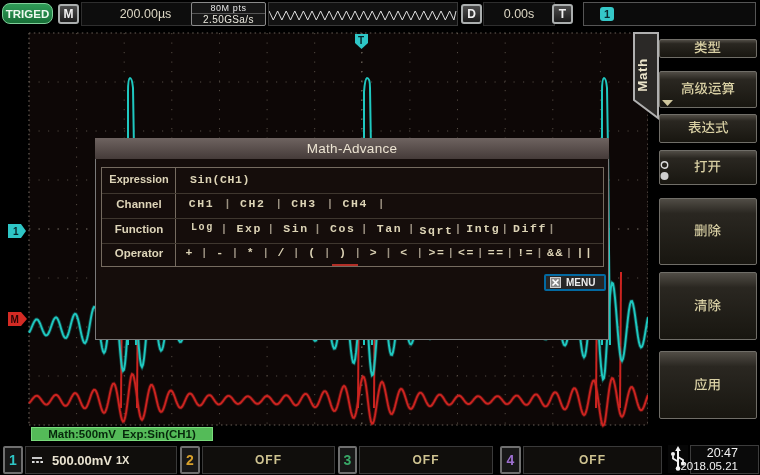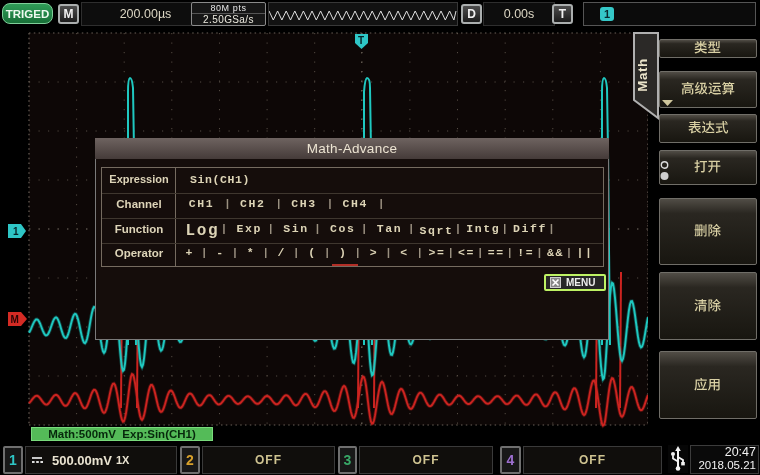--- a/index.html
+++ b/index.html
@@ -141,21 +141,21 @@
   <div style="position:absolute;left:8px;top:108px;width:70px;text-align:center;color:#ddd4b8;font-size:11.5px;font-family:'Liberation Sans',sans-serif;font-weight:bold">Operator</div>
   <div style="position:absolute;left:94px;top:33.5px;color:#ddd4b6;font-size:11.5px;letter-spacing:0.6px">Sin(CH1)</div>
     <div style="position:absolute;left:75.4px;top:58.0px;width:60px;text-align:center;color:#ddd4b6;font-size:11.5px;letter-spacing:1.6px">CH1</div>
     <div style="position:absolute;left:126.7px;top:58.0px;width:60px;text-align:center;color:#ddd4b6;font-size:11.5px;letter-spacing:1.6px">CH2</div>
     <div style="position:absolute;left:178.0px;top:58.0px;width:60px;text-align:center;color:#ddd4b6;font-size:11.5px;letter-spacing:1.6px">CH3</div>
     <div style="position:absolute;left:229.3px;top:58.0px;width:60px;text-align:center;color:#ddd4b6;font-size:11.5px;letter-spacing:1.6px">CH4</div>
     <div style="position:absolute;left:102.2px;top:58.0px;width:60px;text-align:center;color:#9a9080;font-size:11.5px;letter-spacing:1.6px">|</div>
     <div style="position:absolute;left:153.5px;top:58.0px;width:60px;text-align:center;color:#9a9080;font-size:11.5px;letter-spacing:1.6px">|</div>
     <div style="position:absolute;left:204.8px;top:58.0px;width:60px;text-align:center;color:#9a9080;font-size:11.5px;letter-spacing:1.6px">|</div>
     <div style="position:absolute;left:256.1px;top:58.0px;width:60px;text-align:center;color:#9a9080;font-size:11.5px;letter-spacing:1.6px">|</div>
-    <div style="position:absolute;left:76.4px;top:82.5px;width:60px;text-align:center;color:#ddd4b6;font-size:16px;letter-spacing:1.6px">Log</div>
+    <div style="position:absolute;left:76.4px;top:82.5px;width:60px;text-align:center;color:#ddd4b6;font-size:10px;letter-spacing:1.6px">Log</div>
     <div style="position:absolute;left:123.2px;top:82.5px;width:60px;text-align:center;color:#ddd4b6;font-size:11.5px;letter-spacing:1.6px">Exp</div>
     <div style="position:absolute;left:170.0px;top:82.5px;width:60px;text-align:center;color:#ddd4b6;font-size:11.5px;letter-spacing:1.6px">Sin</div>
     <div style="position:absolute;left:216.8px;top:82.5px;width:60px;text-align:center;color:#ddd4b6;font-size:11.5px;letter-spacing:1.6px">Cos</div>
     <div style="position:absolute;left:263.6px;top:82.5px;width:60px;text-align:center;color:#ddd4b6;font-size:11.5px;letter-spacing:1.6px">Tan</div>
     <div style="position:absolute;left:310.4px;top:85px;width:60px;text-align:center;color:#ddd4b6;font-size:11.5px;letter-spacing:1.6px">Sqrt</div>
     <div style="position:absolute;left:357.2px;top:82.5px;width:60px;text-align:center;color:#ddd4b6;font-size:11.5px;letter-spacing:1.6px">Intg</div>
     <div style="position:absolute;left:404.0px;top:82.5px;width:60px;text-align:center;color:#ddd4b6;font-size:11.5px;letter-spacing:1.6px">Diff</div>
     <div style="position:absolute;left:98.7px;top:82.5px;width:60px;text-align:center;color:#9a9080;font-size:11.5px;letter-spacing:1.6px">|</div>
     <div style="position:absolute;left:145.5px;top:82.5px;width:60px;text-align:center;color:#9a9080;font-size:11.5px;letter-spacing:1.6px">|</div>
     <div style="position:absolute;left:192.3px;top:82.5px;width:60px;text-align:center;color:#9a9080;font-size:11.5px;letter-spacing:1.6px">|</div>
@@ -185,21 +185,21 @@
     <div style="position:absolute;left:370.2px;top:107.0px;width:60px;text-align:center;color:#ddd4b6;font-size:11.5px;letter-spacing:1.6px">==</div>
     <div style="position:absolute;left:399.8px;top:107.0px;width:60px;text-align:center;color:#ddd4b6;font-size:11.5px;letter-spacing:1.6px">!=</div>
     <div style="position:absolute;left:429.4px;top:107.0px;width:60px;text-align:center;color:#ddd4b6;font-size:11.5px;letter-spacing:1.6px">&amp;&amp;</div>
     <div style="position:absolute;left:459.0px;top:107.0px;width:60px;text-align:center;color:#ddd4b6;font-size:11.5px;letter-spacing:1.6px">||</div>
     <div style="position:absolute;left:325.4px;top:107.0px;width:60px;text-align:center;color:#9a9080;font-size:11.5px;letter-spacing:1.6px">|</div>
     <div style="position:absolute;left:355.0px;top:107.0px;width:60px;text-align:center;color:#9a9080;font-size:11.5px;letter-spacing:1.6px">|</div>
     <div style="position:absolute;left:384.6px;top:107.0px;width:60px;text-align:center;color:#9a9080;font-size:11.5px;letter-spacing:1.6px">|</div>
     <div style="position:absolute;left:414.2px;top:107.0px;width:60px;text-align:center;color:#9a9080;font-size:11.5px;letter-spacing:1.6px">|</div>
     <div style="position:absolute;left:443.8px;top:107.0px;width:60px;text-align:center;color:#9a9080;font-size:11.5px;letter-spacing:1.6px">|</div>
     <div style="position:absolute;left:235.5px;top:124.5px;width:26px;height:2px;background:#b22e26"></div>
-  <div style="position:absolute;left:448px;top:135px;width:62px;height:17px;border:2px solid #bef264;background:#262626;border-radius:2px;display:flex;align-items:center;padding-left:4px">
+  <div style="position:absolute;left:448px;top:135px;width:62px;height:17px;border:2px solid #0369a1;background:#262626;border-radius:2px;display:flex;align-items:center;padding-left:4px">
     <svg width="11" height="11" viewBox="0 0 11 11">
         <rect x="0.5" y="0.5" width="10" height="10" fill="#888" stroke="#ccc"></rect>
         <path d="M2.5,2.5 L8.5,8.5 M8.5,2.5 L2.5,8.5" stroke="#fff" stroke-width="1.6"></path>
       </svg>
     <span style="color:#eee;font-size:10px;margin-left:5px;font-family:'Liberation Sans',sans-serif;font-weight:bold">MENU</span>
   </div>
 </div>
 
 <div class="abs" style="left:31px;top:427px;width:182px;height:14px;background:#54bb58;border:1px solid #79da7c;display:flex;align-items:center;justify-content:center;color:#07280c;font-size:11.5px;font-weight:bold">Math:500mV&nbsp;&nbsp;Exp:Sin(CH1)</div>
 <div class="abs" style="left:0;top:443px;width:760px;height:32px;background:#000"></div>
@@ -222,16 +222,16 @@
   <svg width="16" height="26" viewBox="0 0 16 26">
     <path d="M8,3 L8,21" stroke="#f2f2f2" stroke-width="2"></path>
     <polygon points="8,0 5.2,5 10.8,5" fill="#f2f2f2"></polygon>
     <path d="M8,15.5 L3,12.5 L3,9.5" stroke="#f2f2f2" stroke-width="1.8" fill="none"></path>
     <circle cx="3" cy="8" r="2" fill="#f2f2f2"></circle>
     <path d="M8,11 L13,14 L13,16.5" stroke="#f2f2f2" stroke-width="1.8" fill="none"></path>
     <rect x="11.2" y="16" width="3.6" height="3.4" fill="#f2f2f2"></rect>
     <circle cx="8" cy="22.5" r="2.3" fill="#f2f2f2"></circle>
   </svg>
 </div>
-<div class="abs" style="left:690px;top:445px;width:69px;height:29px;background:#0a0a0a;border:1px solid #3c3c3c;display:flex;flex-direction:column;align-items:flex-end;justify-content:flex-start;padding-right:2px">
+<div class="abs" style="left:690px;top:445px;width:69px;height:29px;background:#0a0a0a;border:1px solid #3c3c3c;display:flex;flex-direction:column;align-items:flex-end;justify-content:center;padding-right:20px">
   <div style="color:#f2f2f2;font-size:12.5px;line-height:13px">20:47</div>
   <div style="color:#f2f2f2;font-size:11.5px;line-height:13px">2018.05.21</div>
 </div>
 
 </body></html>

